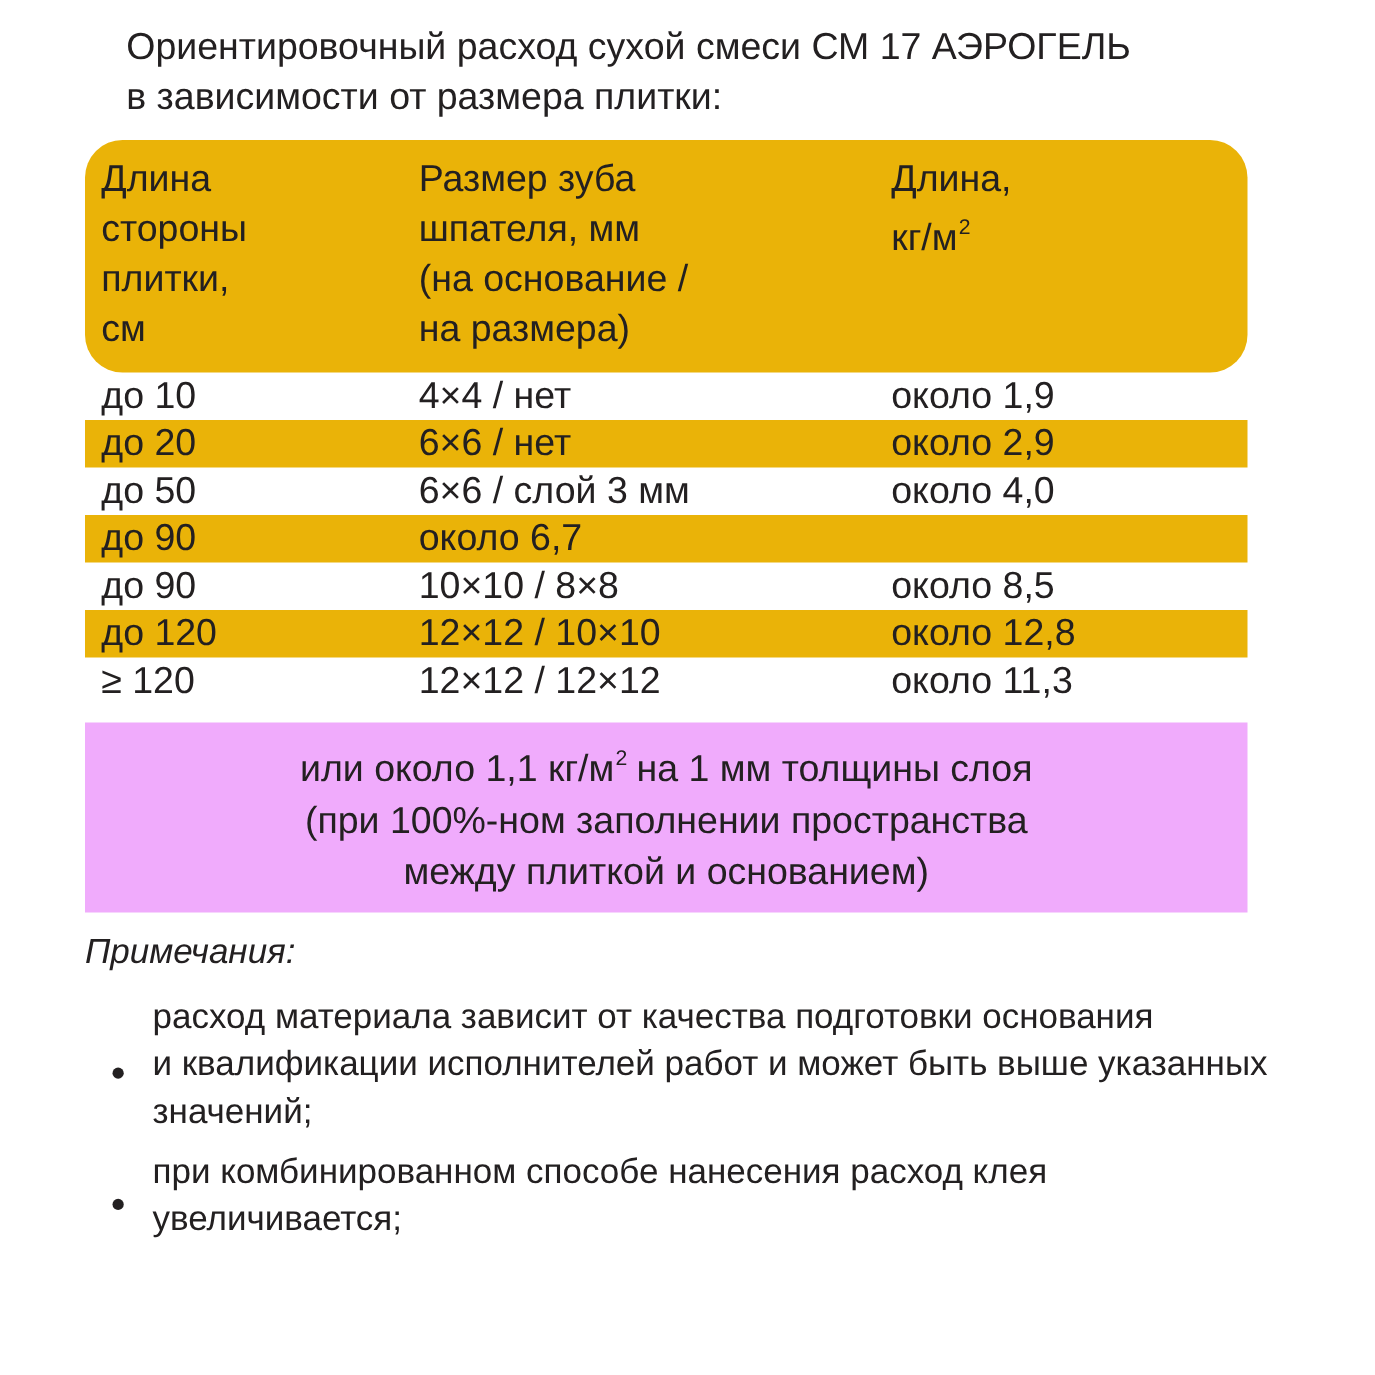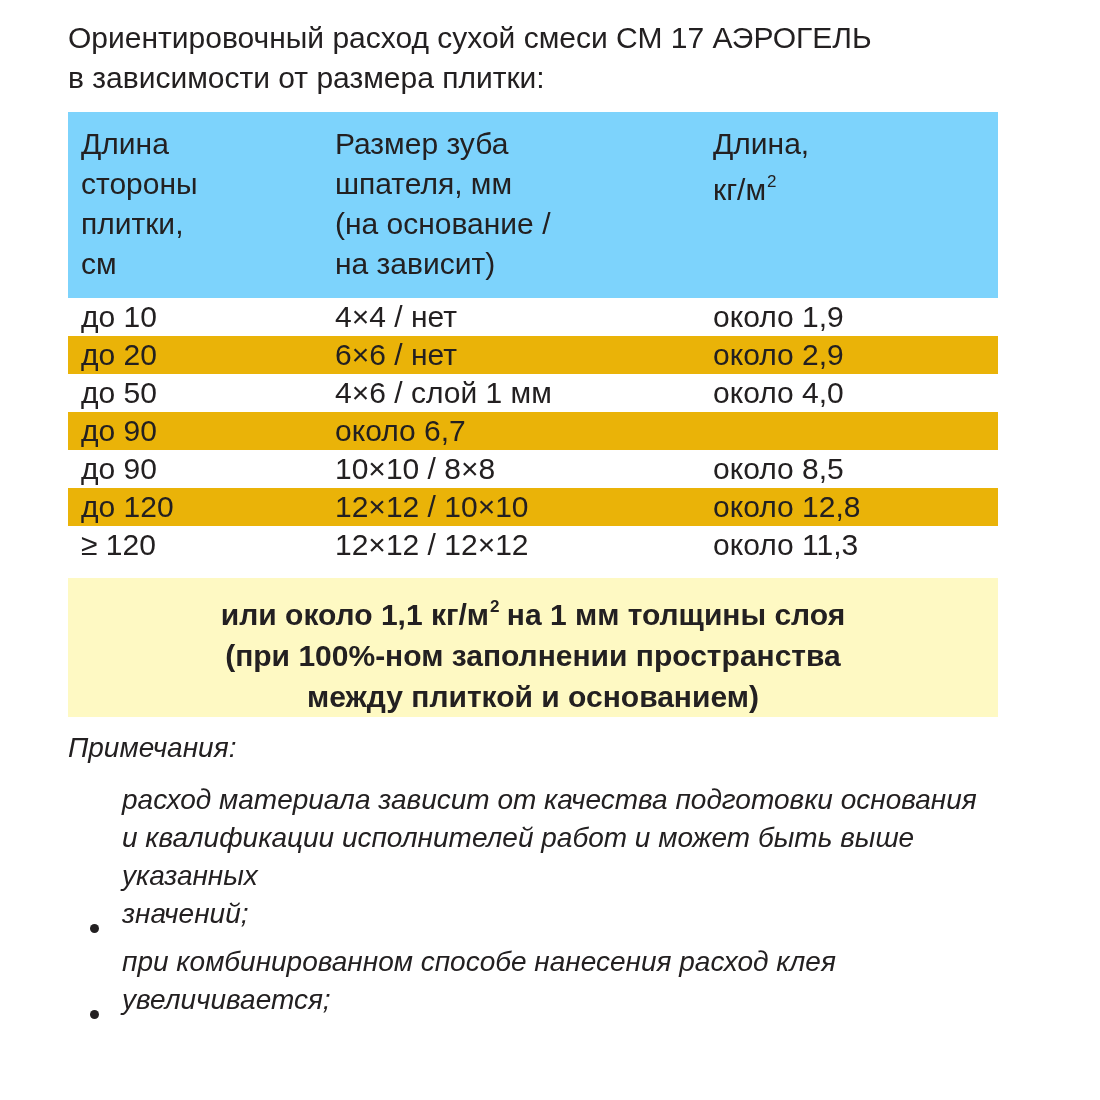--- a/index.html
+++ b/index.html
@@ -14,76 +14,75 @@
   }
   .page {
     padding: 18px 0 0 68px;
   }
   .title {
     font-size: 30px;
     line-height: 40px;
     font-weight: 400;
     margin: 0 0 14px 0;
   }
-  .title span { display: block; }
+  .title span { display: block; margin-left: 33px; }
 
   .consumption-table {
     width: 930px;
     font-size: 30px;
   }
   .thead {
     display: grid;
     grid-template-columns: 267px 378px 285px;
-    background: #7dd3fc;
+    background: #eab308;
     padding: 12px 0 14px 0;
     line-height: 40px;
+    border-radius: 30px;
   }
   .hline { display: block; }
   .col1-pad { padding-left: 13px; }
   .trow {
     display: grid;
     grid-template-columns: 267px 378px 285px;
     height: 38px;
     align-items: center;
   }
   .trow.stripe { background: #eab308; }
   sup.sq {
     font-size: 17px;
     position: relative;
     top: -2px;
     left: 1px;
   }
   .tfoot {
-    background: #fef9c3;
+    background: #f0abfc;
     margin-top: 14px;
-    padding: 10px 0 0 0;
+    padding: 10px 0 12px 0;
     text-align: center;
     line-height: 41px;
-    font-weight: bold;
   }
   .tfoot span.fline { display: block; }
 
   .notes {
     margin-top: 14px;
     font-size: 28px;
     width: 960px;
   }
   .notes-heading {
     margin: 0 0 16px 0;
     font-weight: 400;
     font-size: 28px;
     line-height: 34px;
     font-style: italic;
   }
   .note-item {
     display: flex;
-    align-items: flex-end;
+    align-items: center;
     padding-left: 22px;
     margin-bottom: 10px;
-    font-style: italic;
   }
   .bullet-dot {
     flex: none;
     width: 9px;
     height: 9px;
     border-radius: 50%;
     background: #232021;
     margin-top: 14px;
     margin-right: 23px;
   }
@@ -106,41 +105,41 @@
       <div class="col1-pad">
         <span class="hline">Длина</span>
         <span class="hline">стороны</span>
         <span class="hline">плитки,</span>
         <span class="hline">см</span>
       </div>
       <div>
         <span class="hline">Размер зуба</span>
         <span class="hline">шпателя, мм</span>
         <span class="hline">(на основание /</span>
-        <span class="hline">на зависит)</span>
+        <span class="hline">на размера)</span>
       </div>
       <div>
         <span class="hline">Длина,</span>
         <span class="hline"><span>кг/м</span><sup class="sq">2</sup></span>
       </div>
     </div>
 
     <div class="trow">
       <div class="col1-pad">до 10</div>
       <div>4×4 / нет</div>
       <div>около 1,9</div>
     </div>
     <div class="trow stripe">
       <div class="col1-pad">до 20</div>
       <div>6×6 / нет</div>
       <div>около 2,9</div>
     </div>
     <div class="trow">
       <div class="col1-pad">до 50</div>
-      <div>4×6 / слой 1 мм</div>
+      <div>6×6 / слой 3 мм</div>
       <div>около 4,0</div>
     </div>
     <div class="trow stripe">
       <div class="col1-pad">до 90</div>
       <div>около 6,7</div>
     </div>
     <div class="trow">
       <div class="col1-pad">до 90</div>
       <div>10×10 / 8×8</div>
       <div>около 8,5</div>

